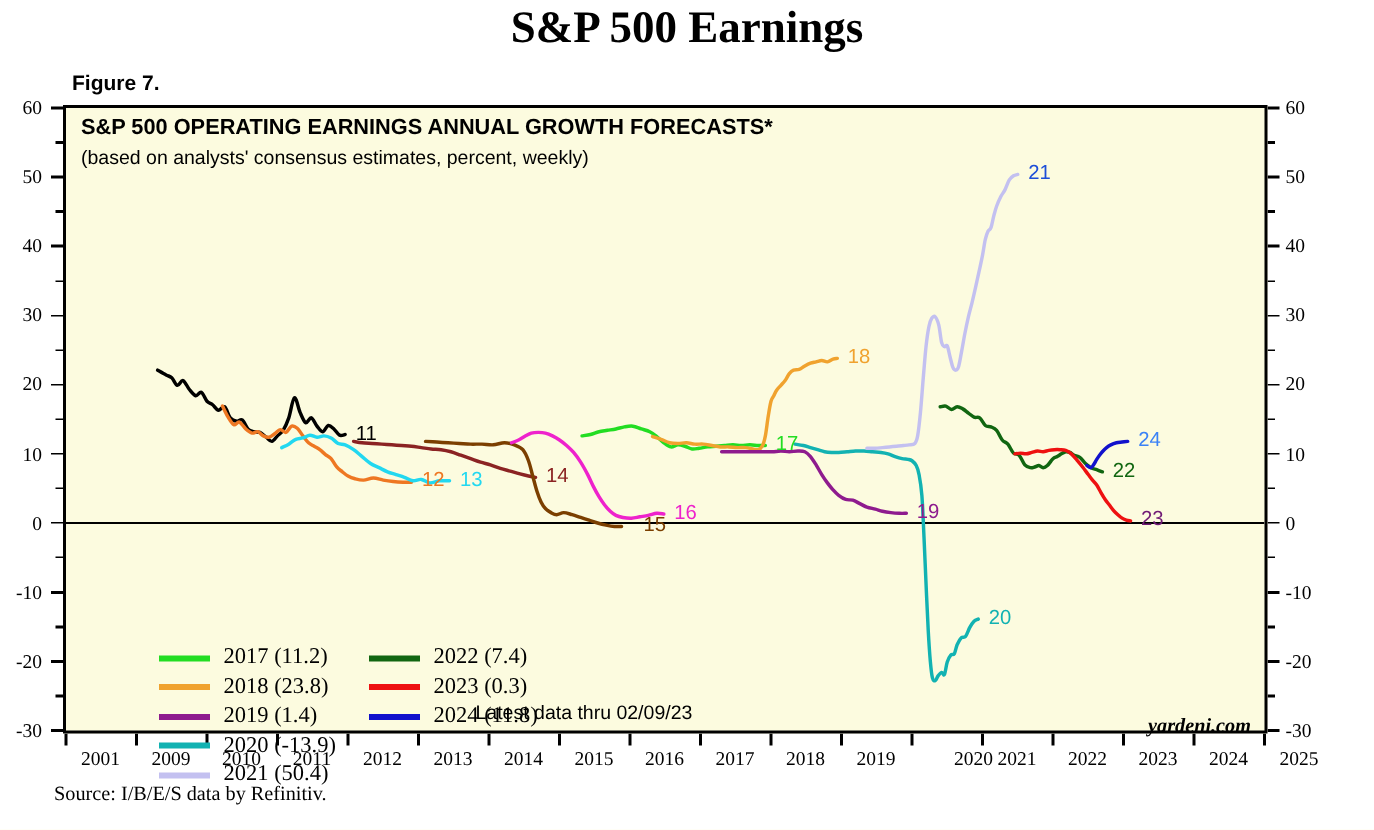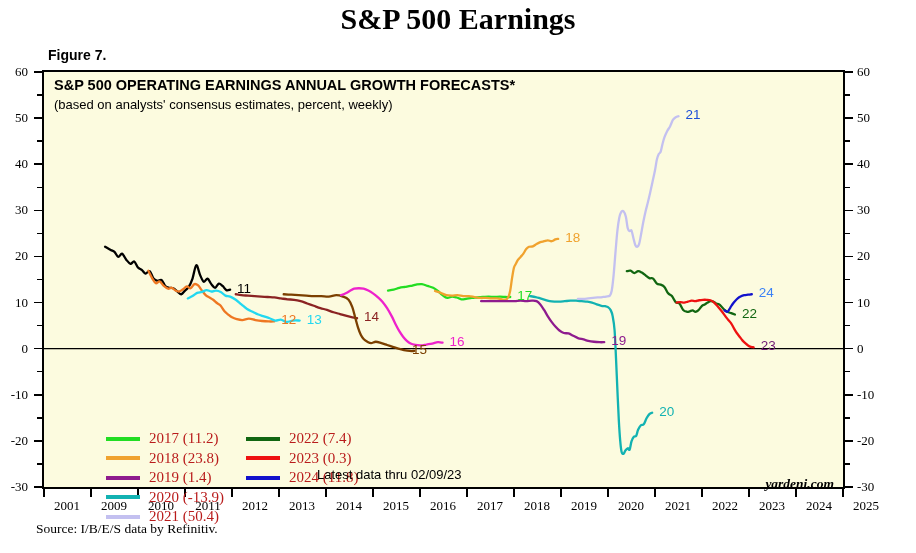--- a/index.html
+++ b/index.html
@@ -54,21 +54,21 @@
     text-align:center;width:50px;
   }
   .tick{position:absolute;background:#000;}
 
   
   #legend{position:absolute;left:62px;top:357px;}
   .legend-col{position:absolute;top:0;}
   .legend-row{display:flex;align-items:center;height:19.5px;}
   .legend-swatch{width:34px;height:4px;margin-right:9px;flex:0 0 auto;}
   .legend-text{
-    font-family:"Liberation Serif",serif;font-size:15px;color:#b91c1c;white-space:nowrap;
+    font-family:"Liberation Serif",serif;font-size:15px;color:#000000;white-space:nowrap;
   }
 
   
   .series-label{
     position:absolute;font-family:"Liberation Sans",sans-serif;font-size:13.5px;
     white-space:nowrap;
   }
   svg{position:absolute;left:0;top:0;}
 </style>
 </head>
@@ -154,21 +154,21 @@
     <div class="xtick-label" style="left: 371px; top: 498px;">2015</div>
     <div class="tick" style="width: 1.5px; height: 8px; left: 419.25px; top: 489px;"></div>
     <div class="xtick-label" style="left: 418px; top: 498px;">2016</div>
     <div class="tick" style="width: 1.5px; height: 8px; left: 466.25px; top: 489px;"></div>
     <div class="xtick-label" style="left: 465px; top: 498px;">2017</div>
     <div class="tick" style="width: 1.5px; height: 8px; left: 513.25px; top: 489px;"></div>
     <div class="xtick-label" style="left: 512px; top: 498px;">2018</div>
     <div class="tick" style="width: 1.5px; height: 8px; left: 560.25px; top: 489px;"></div>
     <div class="xtick-label" style="left: 559px; top: 498px;">2019</div>
     <div class="tick" style="width: 1.5px; height: 8px; left: 607.25px; top: 489px;"></div>
-    <div class="xtick-label" style="left: 606px; top: 498px;">2020</div>
+    <div class="xtick-label" style="left: 624px; top: 498px;">2020</div>
     <div class="tick" style="width: 1.5px; height: 8px; left: 654.25px; top: 489px;"></div>
     <div class="xtick-label" style="left: 653px; top: 498px;">2021</div>
     <div class="tick" style="width: 1.5px; height: 8px; left: 701.25px; top: 489px;"></div>
     <div class="xtick-label" style="left: 700px; top: 498px;">2022</div>
     <div class="tick" style="width: 1.5px; height: 8px; left: 748.25px; top: 489px;"></div>
     <div class="xtick-label" style="left: 747px; top: 498px;">2023</div>
     <div class="tick" style="width: 1.5px; height: 8px; left: 795.25px; top: 489px;"></div>
     <div class="xtick-label" style="left: 794px; top: 498px;">2024</div>
     <div class="tick" style="width: 1.5px; height: 8px; left: 842.25px; top: 489px;"></div>
     <div class="xtick-label" style="left: 841px; top: 498px;">2025</div>
@@ -192,21 +192,21 @@
       <path d="M 533.92 226.87 C 534.86 226.87, 537.84 226.94, 539.56 226.87 C 541.28 226.79, 542.69 226.56, 544.26 226.41 C 545.83 226.25, 547.39 226.10, 548.96 225.94 C 550.53 225.79, 552.09 225.64, 553.66 225.48 C 555.23 225.33, 556.95 225.18, 558.36 225.02 C 559.77 224.87, 560.87 224.79, 562.12 224.56 C 563.37 224.33, 564.94 224.64, 565.88 223.64 C 566.82 222.64, 567.13 222.02, 567.76 218.57 C 568.39 215.11, 569.01 209.34, 569.64 202.89 C 570.27 196.43, 570.89 187.21, 571.52 179.83 C 572.15 172.46, 572.77 164.31, 573.40 158.62 C 574.03 152.94, 574.65 148.79, 575.28 145.71 C 575.91 142.64, 576.45 141.25, 577.16 140.18 C 577.86 139.10, 578.73 138.49, 579.51 139.26 C 580.29 140.02, 581.16 141.95, 581.86 144.79 C 582.57 147.63, 583.11 153.93, 583.74 156.32 C 584.37 158.70, 584.99 158.70, 585.62 159.08 C 586.25 159.47, 586.87 157.47, 587.50 158.62 C 588.13 159.77, 588.75 163.62, 589.38 166.00 C 590.01 168.38, 590.63 171.46, 591.26 172.92 C 591.89 174.38, 592.51 174.84, 593.14 174.76 C 593.77 174.68, 594.39 174.38, 595.02 172.46 C 595.65 170.53, 596.20 166.92, 596.90 163.23 C 597.61 159.54, 598.47 154.32, 599.25 150.32 C 600.03 146.33, 600.82 142.64, 601.60 139.26 C 602.38 135.87, 603.17 133.26, 603.95 130.03 C 604.73 126.81, 605.52 123.35, 606.30 119.89 C 607.08 116.43, 607.87 112.90, 608.65 109.28 C 609.43 105.67, 610.30 101.83, 611.00 98.22 C 611.70 94.60, 612.25 90.30, 612.88 87.61 C 613.51 84.92, 614.13 83.38, 614.76 82.08 C 615.39 80.77, 616.01 81.46, 616.64 79.77 C 617.27 78.08, 617.89 74.32, 618.52 71.93 C 619.15 69.55, 619.62 67.63, 620.40 65.48 C 621.18 63.33, 622.28 60.87, 623.22 59.02 C 624.16 57.18, 625.10 56.26, 626.04 54.41 C 626.98 52.57, 627.92 49.49, 628.86 47.96 C 629.80 46.42, 630.74 45.80, 631.68 45.19 C 632.62 44.57, 634.03 44.42, 634.50 44.27" fill="none" stroke="#c3c0f0" stroke-width="2.3" stroke-linecap="round" stroke-linejoin="round"></path>
       <path d="M 582.80 199.20 C 583.43 199.12, 585.31 198.43, 586.56 198.74 C 587.81 199.05, 589.07 200.97, 590.32 201.04 C 591.57 201.12, 592.83 199.28, 594.08 199.20 C 595.33 199.12, 596.59 199.89, 597.84 200.58 C 599.09 201.27, 600.35 202.43, 601.60 203.35 C 602.85 204.27, 604.11 205.58, 605.36 206.12 C 606.61 206.65, 607.87 205.66, 609.12 206.58 C 610.37 207.50, 611.63 210.65, 612.88 211.65 C 614.13 212.65, 615.39 212.03, 616.64 212.57 C 617.89 213.11, 619.15 213.42, 620.40 214.88 C 621.65 216.34, 622.91 219.80, 624.16 221.33 C 625.41 222.87, 626.67 222.64, 627.92 224.10 C 629.17 225.56, 630.43 228.86, 631.68 230.09 C 632.93 231.32, 634.19 230.17, 635.44 231.48 C 636.69 232.78, 637.95 236.55, 639.20 237.93 C 640.45 239.32, 641.86 239.55, 642.96 239.78 C 644.06 240.01, 644.84 239.55, 645.78 239.32 C 646.72 239.09, 647.66 238.32, 648.60 238.39 C 649.54 238.47, 650.48 239.78, 651.42 239.78 C 652.36 239.78, 653.14 239.39, 654.24 238.39 C 655.34 237.40, 656.90 234.78, 658.00 233.78 C 659.10 232.78, 659.88 232.94, 660.82 232.40 C 661.76 231.86, 662.70 231.09, 663.64 230.56 C 664.58 230.02, 665.52 229.33, 666.46 229.17 C 667.40 229.02, 668.34 229.25, 669.28 229.63 C 670.22 230.02, 671.00 230.94, 672.10 231.48 C 673.20 232.02, 674.61 231.94, 675.86 232.86 C 677.11 233.78, 678.37 235.86, 679.62 237.01 C 680.87 238.16, 682.13 239.09, 683.38 239.78 C 684.63 240.47, 685.89 240.70, 687.14 241.16 C 688.39 241.62, 690.27 242.31, 690.90 242.54" fill="none" stroke="#116611" stroke-width="2.3" stroke-linecap="round" stroke-linejoin="round"></path>
       <path d="M 632.62 230.56 C 633.25 230.48, 635.13 230.09, 636.38 230.09 C 637.63 230.09, 638.89 230.63, 640.14 230.56 C 641.39 230.48, 642.65 229.94, 643.90 229.63 C 645.15 229.33, 646.41 228.79, 647.66 228.71 C 648.91 228.63, 650.17 229.25, 651.42 229.17 C 652.67 229.10, 653.93 228.48, 655.18 228.25 C 656.43 228.02, 657.69 227.87, 658.94 227.79 C 660.19 227.71, 661.45 227.71, 662.70 227.79 C 663.95 227.87, 665.21 227.79, 666.46 228.25 C 667.71 228.71, 668.97 229.48, 670.22 230.56 C 671.47 231.63, 672.73 233.25, 673.98 234.71 C 675.23 236.17, 676.49 237.70, 677.74 239.32 C 678.99 240.93, 680.40 242.93, 681.50 244.39 C 682.60 245.85, 683.38 246.92, 684.32 248.08 C 685.26 249.23, 686.20 249.92, 687.14 251.31 C 688.08 252.69, 689.02 254.76, 689.96 256.38 C 690.90 257.99, 691.84 259.61, 692.78 260.99 C 693.72 262.37, 694.66 263.45, 695.60 264.68 C 696.54 265.91, 697.48 267.29, 698.42 268.37 C 699.36 269.44, 700.30 270.29, 701.24 271.13 C 702.18 271.98, 703.12 272.82, 704.06 273.44 C 705.00 274.05, 705.94 274.51, 706.88 274.82 C 707.82 275.13, 709.23 275.21, 709.70 275.28" fill="none" stroke="#ee1111" stroke-width="2.3" stroke-linecap="round" stroke-linejoin="round"></path>
       <path d="M 680.56 238.39 C 681.03 238.63, 682.60 239.93, 683.38 239.78 C 684.16 239.62, 684.63 238.39, 685.26 237.47 C 685.89 236.55, 686.51 235.24, 687.14 234.24 C 687.77 233.25, 688.39 232.32, 689.02 231.48 C 689.65 230.63, 690.12 230.02, 690.90 229.17 C 691.68 228.33, 692.78 227.17, 693.72 226.41 C 694.66 225.64, 695.44 225.10, 696.54 224.56 C 697.64 224.02, 699.05 223.49, 700.30 223.18 C 701.55 222.87, 702.81 222.87, 704.06 222.72 C 705.31 222.56, 707.19 222.33, 707.82 222.26" fill="none" stroke="#1111cc" stroke-width="2.3" stroke-linecap="round" stroke-linejoin="round"></path>
     </svg>
   <div id="series-label-layer">
       <div class="series-label" style="color: rgb(0, 0, 0); left: 193.12px; top: 208.644px;">11</div>
       <div class="series-label" style="color: rgb(238, 119, 34); left: 237.3px; top: 240.461px;">12</div>
       <div class="series-label" style="color: rgb(34, 216, 240); left: 262.68px; top: 239.539px;">13</div>
       <div class="series-label" style="color: rgb(139, 35, 35); left: 320.02px; top: 237.233px;">14</div>
-      <div class="series-label" style="color: rgb(123, 63, 0); left: 368px; top: 269.972px;">15</div>
+      <div class="series-label" style="color: rgb(123, 63, 0); left: 385px; top: 269.972px;">15</div>
       <div class="series-label" style="color: rgb(238, 34, 204); left: 405.56px; top: 261.672px;">16</div>
       <div class="series-label" style="color: rgb(34, 221, 34); left: 473.24px; top: 216.022px;">17</div>
       <div class="series-label" style="color: rgb(240, 162, 46); left: 521.18px; top: 157.922px;">18</div>
       <div class="series-label" style="color: rgb(142, 27, 142); left: 567.24px; top: 261.211px;">19</div>
       <div class="series-label" style="color: rgb(18, 178, 178); left: 615.18px; top: 331.761px;">20</div>
       <div class="series-label" style="color: #1d4ed8; left: 641.5px; top: 35.2667px;">21</div>
       <div class="series-label" style="color: rgb(17, 102, 17); left: 697.9px; top: 233.544px;">22</div>
       <div class="series-label" style="color: #701a75; left: 716.7px; top: 266.283px;">23</div>
       <div class="series-label" style="color: #3b82f6; left: 714.82px; top: 213.256px;">24</div>
     </div>

